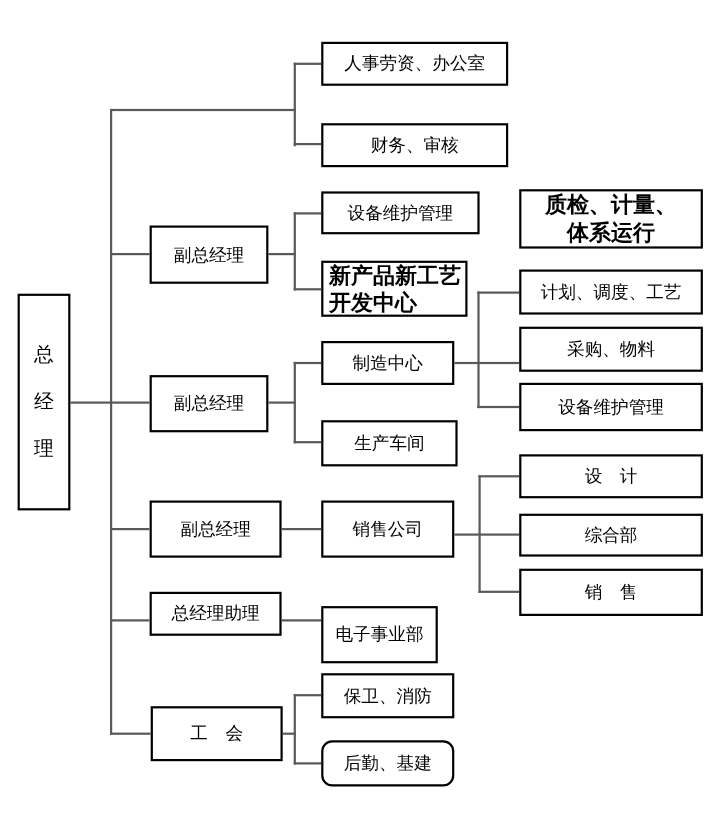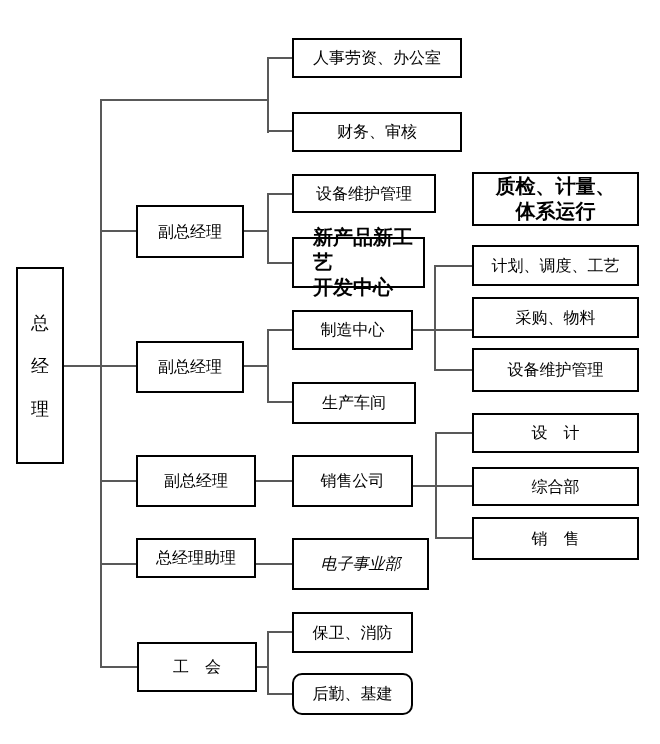--- a/index.html
+++ b/index.html
@@ -32,21 +32,21 @@
     justify-content: center;
     text-align: center;
     font-size: 16px;
     line-height: 1.25;
     white-space: pre-line;
   }
   .node.bold { font-weight: bold; font-size: 20px; }
   .node.left-text {
     justify-content: flex-start;
     text-align: left;
-    padding-left: 19px;
+    padding-left: 5px;
   }
   .node.root-box { font-size: 18px; font-weight: normal; }
   .vtext {
     display: block;
     width: 22px;
     word-break: break-all;
     line-height: 43px;
     text-align: center;
   }
 </style>
@@ -116,19 +116,19 @@
   <div class="node" style="left:472px; top:297px; width:167px; height:41px;">采购、物料</div>
   <div class="node" style="left:472px; top:348px; width:167px; height:44px;">设备维护管理</div>
 
   <div class="node" style="left:136px; top:455px; width:120px; height:52px;">副总经理</div>
   <div class="node" style="left:292px; top:455px; width:121px; height:52px;">销售公司</div>
   <div class="node" style="left:472px; top:413px; width:167px; height:40px;">设　计</div>
   <div class="node" style="left:472px; top:467px; width:167px; height:39px;">综合部</div>
   <div class="node" style="left:472px; top:517px; width:167px; height:43px;">销　售</div>
 
   <div class="node" style="left:136px; top:538px; width:120px; height:40px;">总经理助理</div>
-  <div class="node" style="left:292px; top:538px; width:137px; height:52px;font-style:italic;">电子事业部</div>
+  <div class="node" style="left:292px; top:551px; width:106px; height:52px;">电子事业部</div>
 
   <div class="node" style="left:137px; top:642px; width:120px; height:50px;">工　会</div>
   <div class="node" style="left:292px; top:612px; width:121px; height:41px;">保卫、消防</div>
   <div class="node" style="left:292px; top:673px; width:121px; height:42px;border-radius:10px;">后勤、基建</div>
 
 </div>
 
 </body></html>

